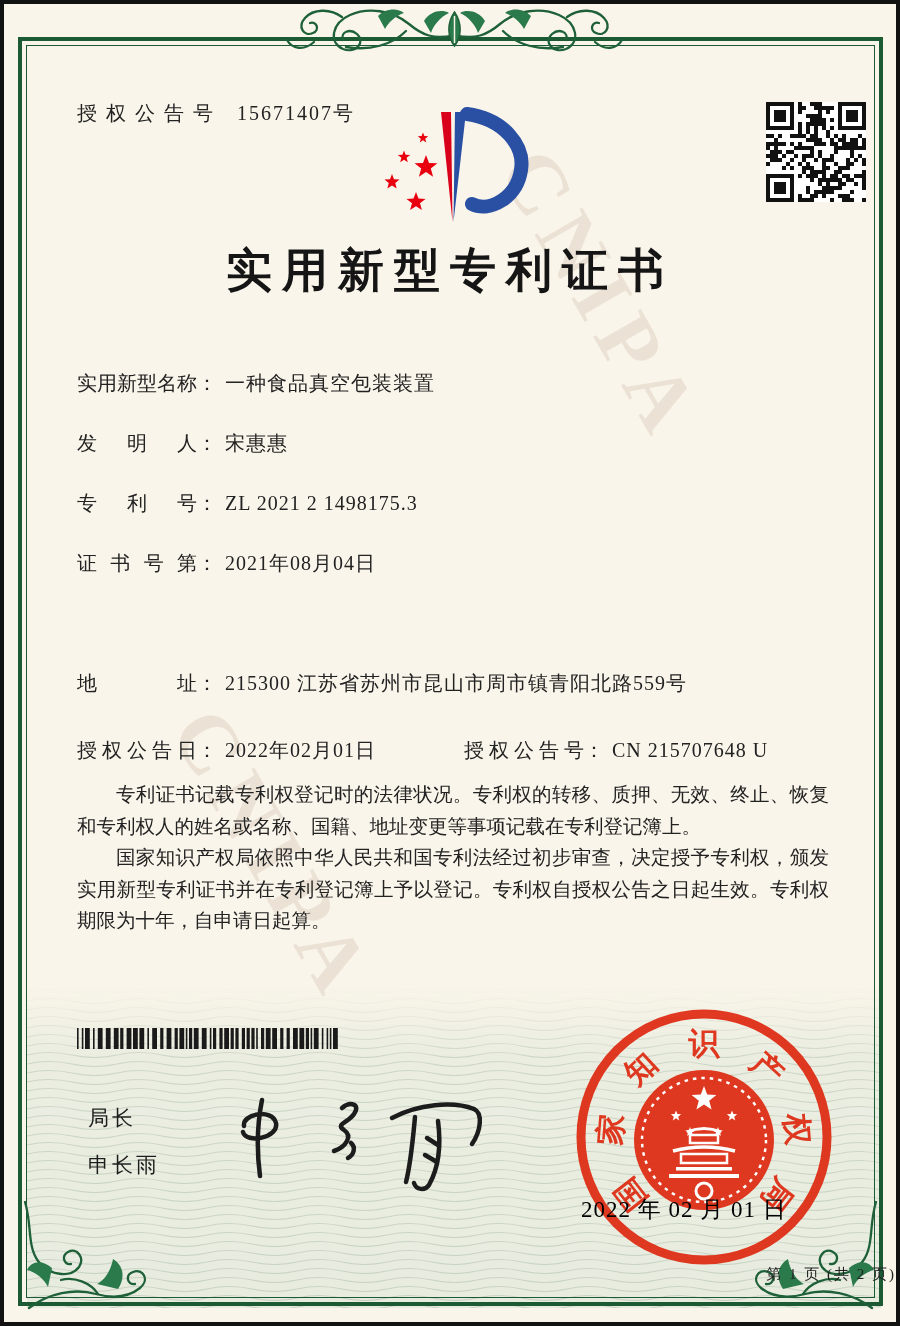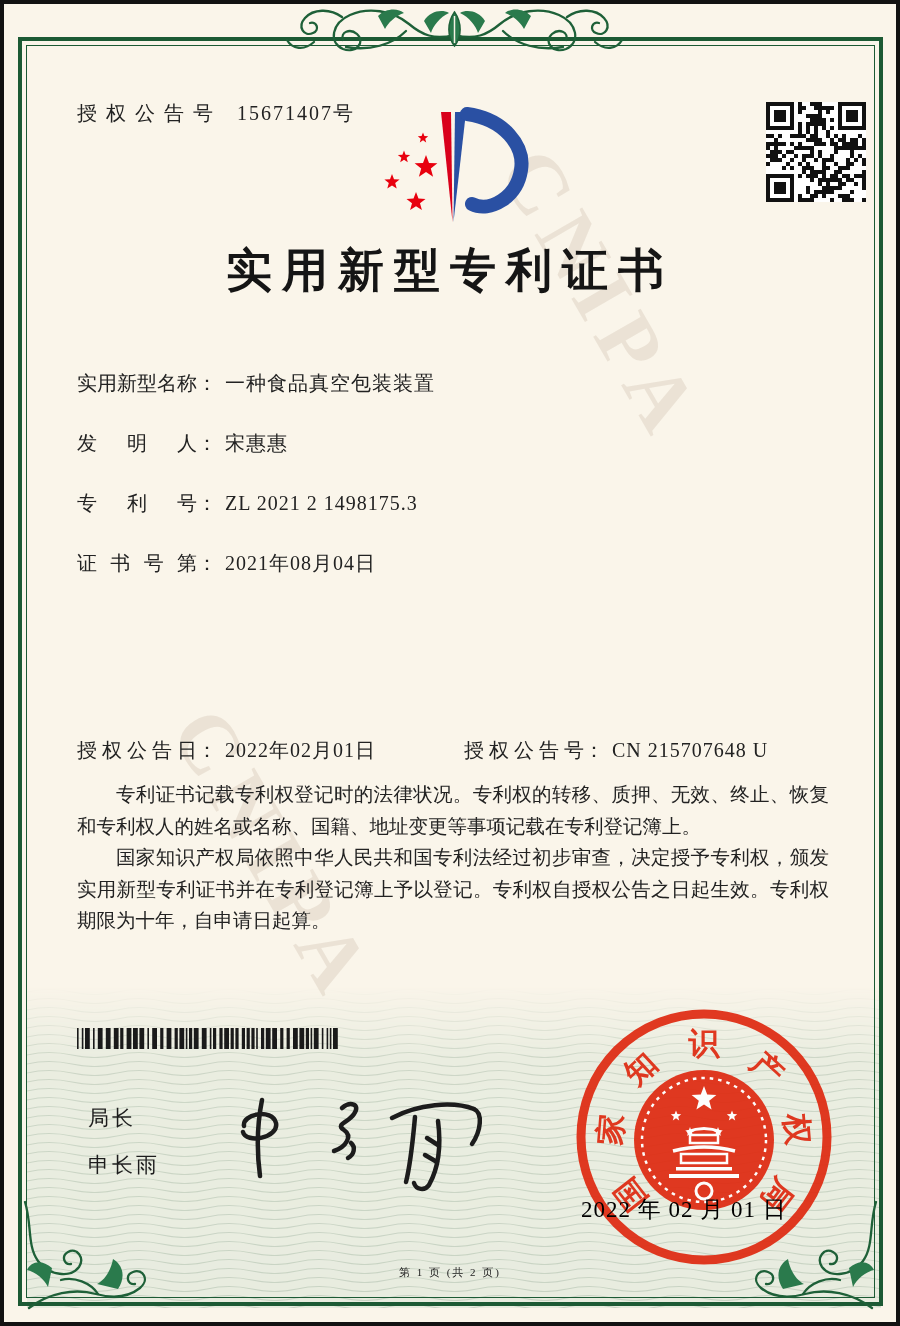--- a/index.html
+++ b/index.html
@@ -34,21 +34,21 @@
              text-align:justify;z-index:3;}
   .body-text p{margin:0;text-indent:2em;}
   
   .barcode{position:absolute;left:73px;top:1024px;z-index:3;}
   .signer{position:absolute;left:84px;top:1100px;z-index:3;font-family:Liberation Sans, sans-serif;
           font-size:21px;color:#1c1c1c;}
   .signer div{margin-bottom:19px;letter-spacing:3px;}
   .signature{position:absolute;left:218px;top:1082px;z-index:3;}
   .seal{position:absolute;left:565px;top:998px;z-index:3;}
   .seal-date{position:absolute;left:577px;top:1190px;z-index:4;font-size:23px;color:#000000;letter-spacing:1px;white-space:nowrap;}
-  .footer{position:absolute;left:0;right:0;top:1261px;text-align:center;font-size:11px;z-index:3;letter-spacing:2px;}
+  .footer{position:absolute;left:0;right:0;top:1261px;text-align:right;font-size:15px;z-index:3;letter-spacing:2px;}
   
   .orn-top{position:absolute;left:278px;top:0px;z-index:2;pointer-events:none;}
   .orn-bl{position:absolute;left:16px;bottom:12px;z-index:3;pointer-events:none;transform:scaleX(-1);}
   .orn-br{position:absolute;right:15px;bottom:12px;z-index:3;pointer-events:none;}
 </style>
 </head>
 <body>
 
 <div class="page">
 
@@ -449,20 +449,23 @@
   </div>
   <div class="frow" style="top:426px">
     <span class="flabel">发明人</span><span class="fcolon">：</span><span class="fvalue">宋惠惠</span>
   </div>
   <div class="frow" style="top:486px">
     <span class="flabel">专利号</span><span class="fcolon">：</span><span class="fvalue">ZL 2021 2 1498175.3</span>
   </div>
   <div class="frow" style="top:546px">
     <span class="flabel">证书号第</span><span class="fcolon">：</span><span class="fvalue">2021年08月04日</span>
   </div>
+  <div class="frow" style="top:666px">
+    <span class="flabel">地址</span><span class="fcolon">：</span><span class="fvalue">215300 江苏省苏州市昆山市周市镇青阳北路559号</span>
+  </div>
 
   <div class="frow" style="top:733px">
     <span class="flabel">授权公告日</span><span class="fcolon">：</span><span class="fvalue">2022年02月01日</span>
     <span class="grant2">
       <span class="flabel">授权公告号</span><span class="fcolon">：</span><span class="fvalue">CN 215707648 U</span>
     </span>
   </div>
 
   <div class="body-text">
     <p>专利证书记载专利权登记时的法律状况。专利权的转移、质押、无效、终止、恢复和专利权人的姓名或名称、国籍、地址变更等事项记载在专利登记簿上。</p>

